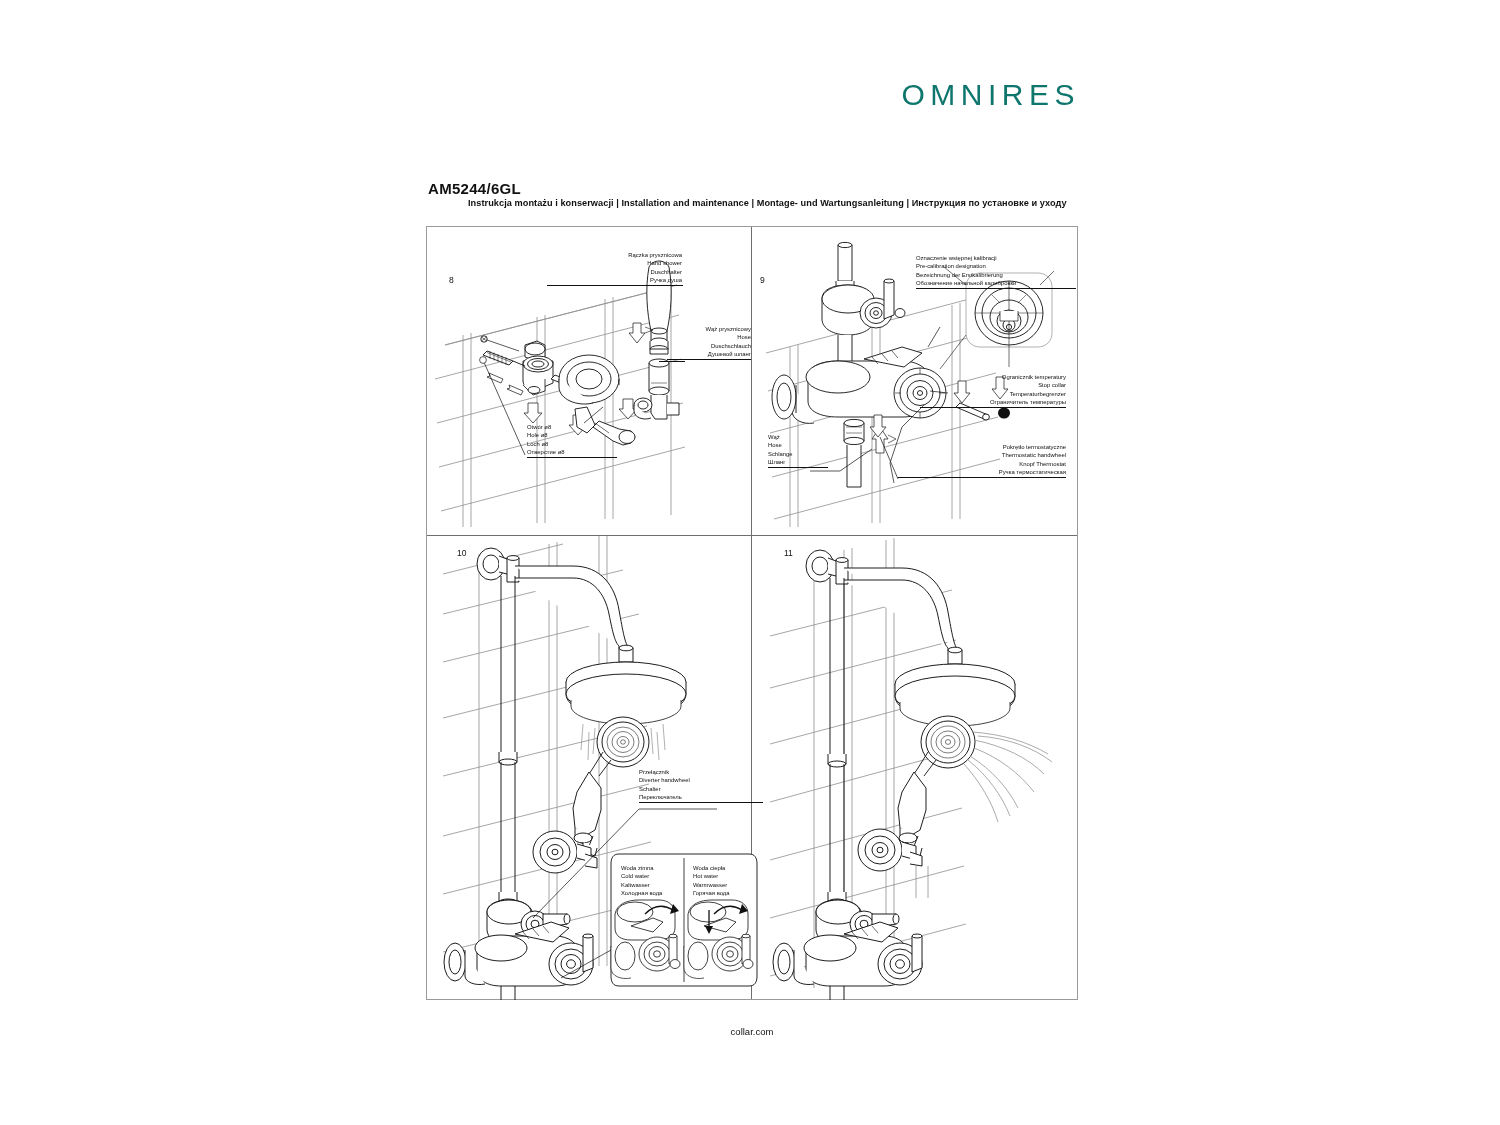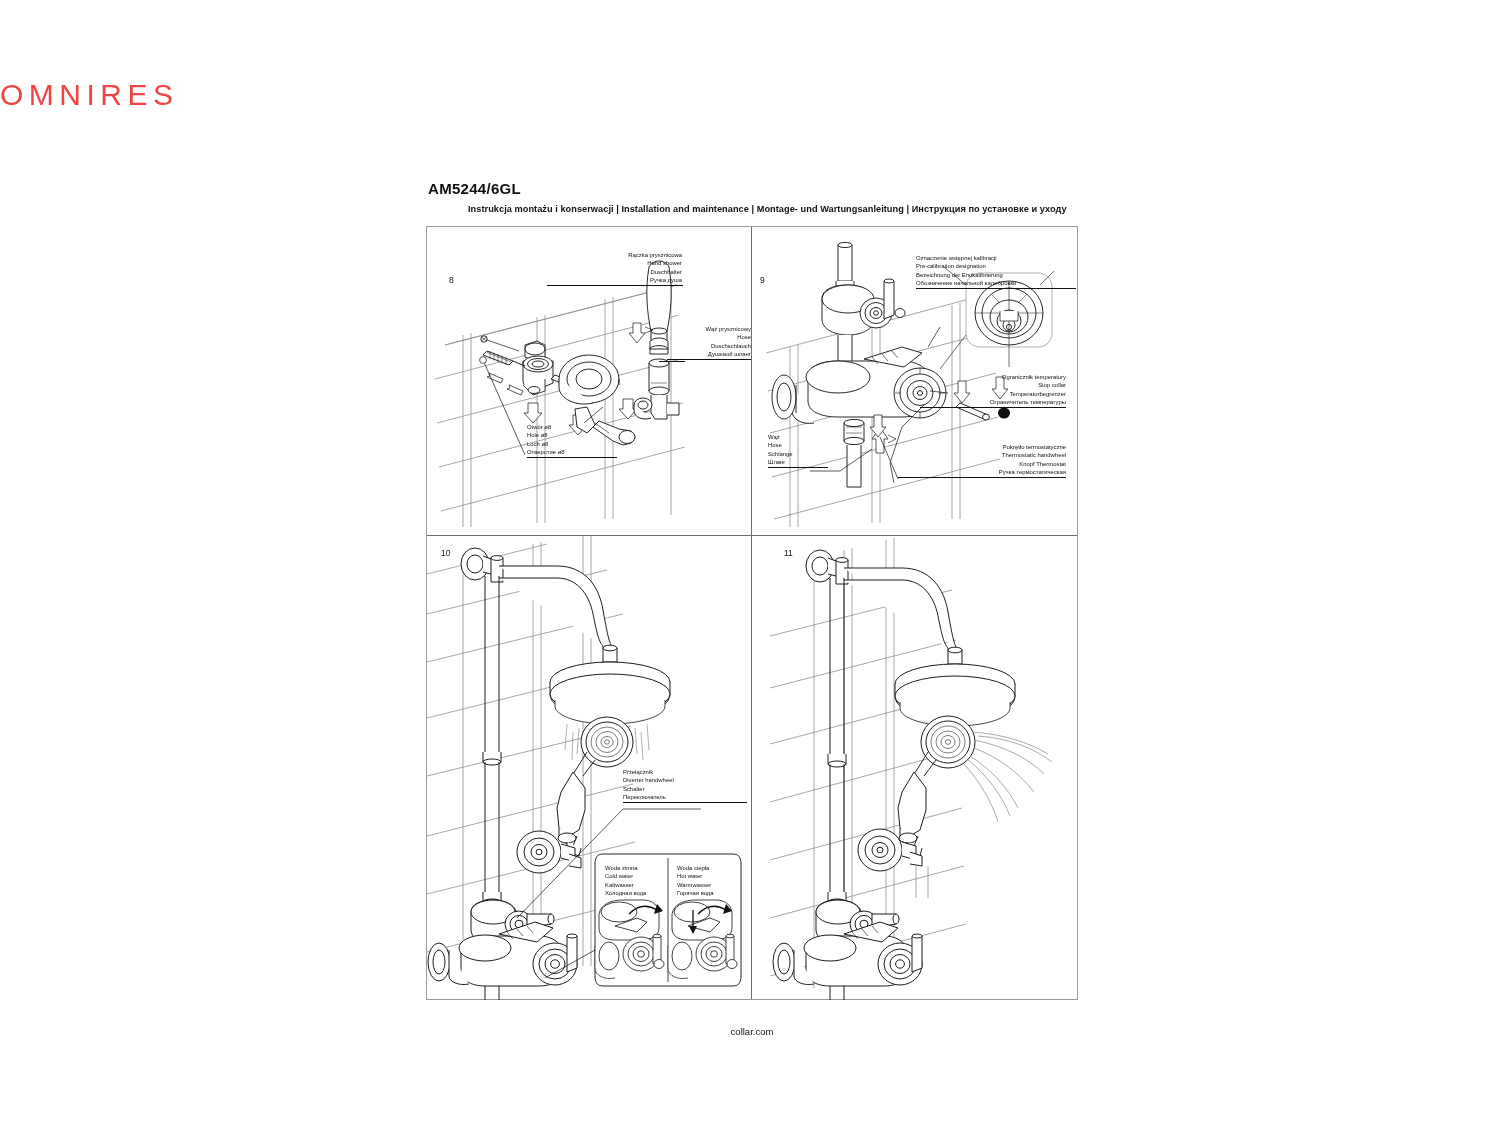--- a/index.html
+++ b/index.html
@@ -15,40 +15,41 @@
     position: relative;
     overflow: hidden;
   }
 
   
   .brand {
     position: absolute;
     top: 78px;
     left: 0;
     width: 1080px;
+    text-align: right;
     font-size: 30px;
     letter-spacing: 5.5px;
     font-weight: 400;
-    color: #ef4444;
+    color: #0f766e;
   }
 
   
   .doc-code {
     position: absolute;
     top: 180px;
     left: 428px;
     font-size: 15px;
     font-weight: 600;
     letter-spacing: 0.3px;
     color: #111;
     text-align: right;
   }
   .doc-sub {
     position: absolute;
-    top: 204px;
+    top: 198px;
     left: 428px;
     font-size: 9.2px;
     font-weight: 600;
     letter-spacing: 0.05px;
     color: #111;
     white-space: nowrap;
     padding-left: 40px;
   }
 
   
@@ -79,21 +80,21 @@
     border-left: 1px solid #6e6e6e;
   }
 
   .panel {
     position: absolute;
     box-sizing: border-box;
     overflow: hidden;
   }
   .p8  { left: 0;     top: 0;     width: 324px; height: 308px; }
   .p9  { left: 325px; top: 0;     width: 326px; height: 308px; }
-  .p10 { left: 0;     top: 309px; width: 324px; height: 464px; }
+  .p10 { left: 16px;     top: 309px; width: 324px; height: 464px; }
   .p11 { left: 325px; top: 309px; width: 326px; height: 464px; }
 
   .panel-num {
     position: absolute;
     font-size: 8.5px;
     font-weight: 400;
     color: #111;
   }
 
   

